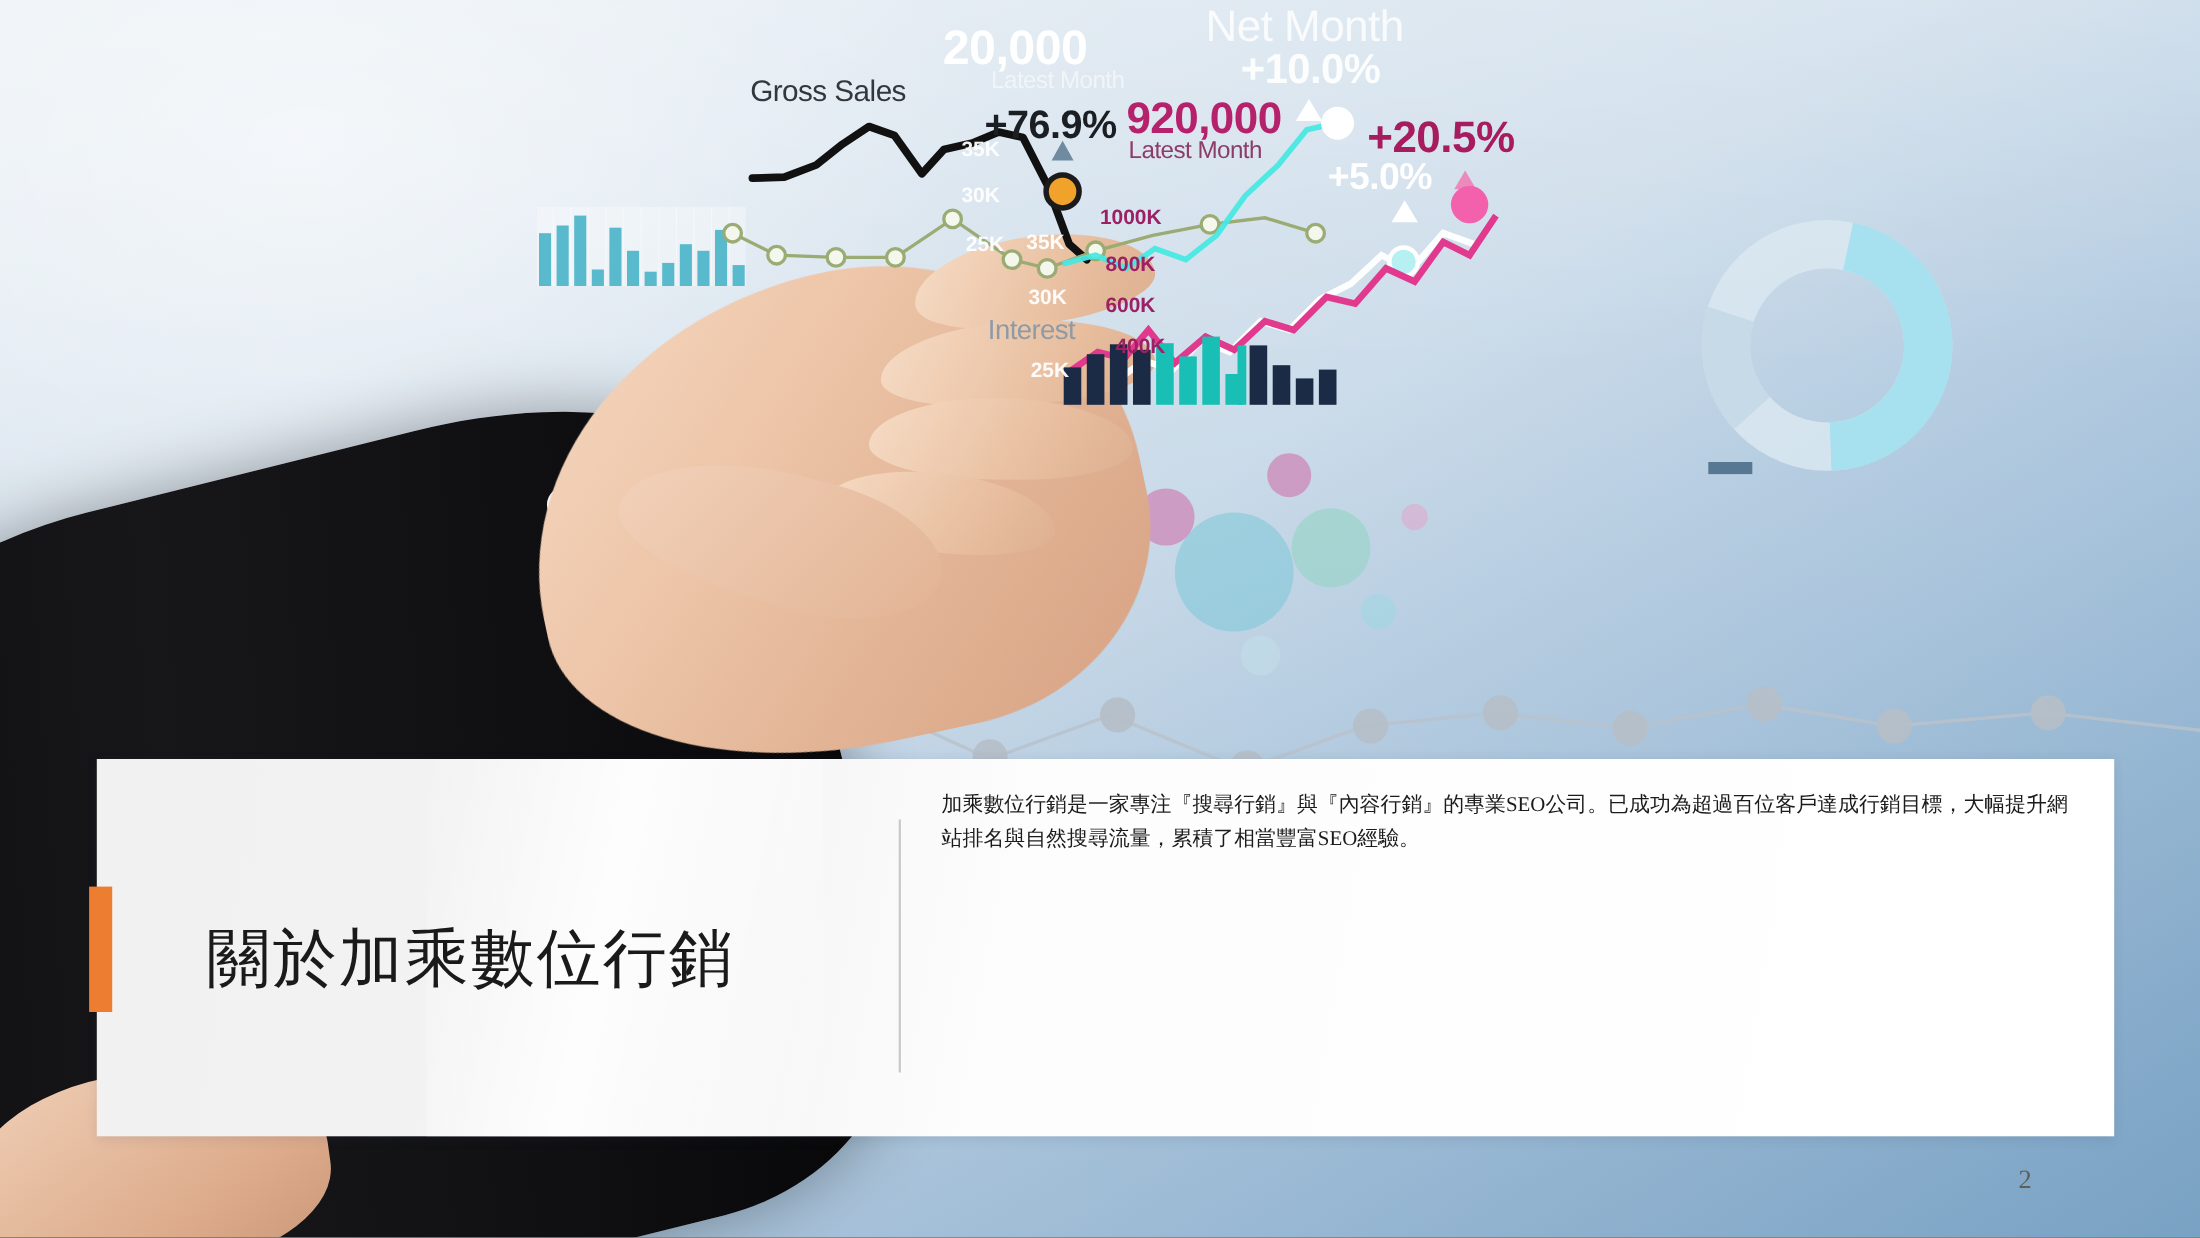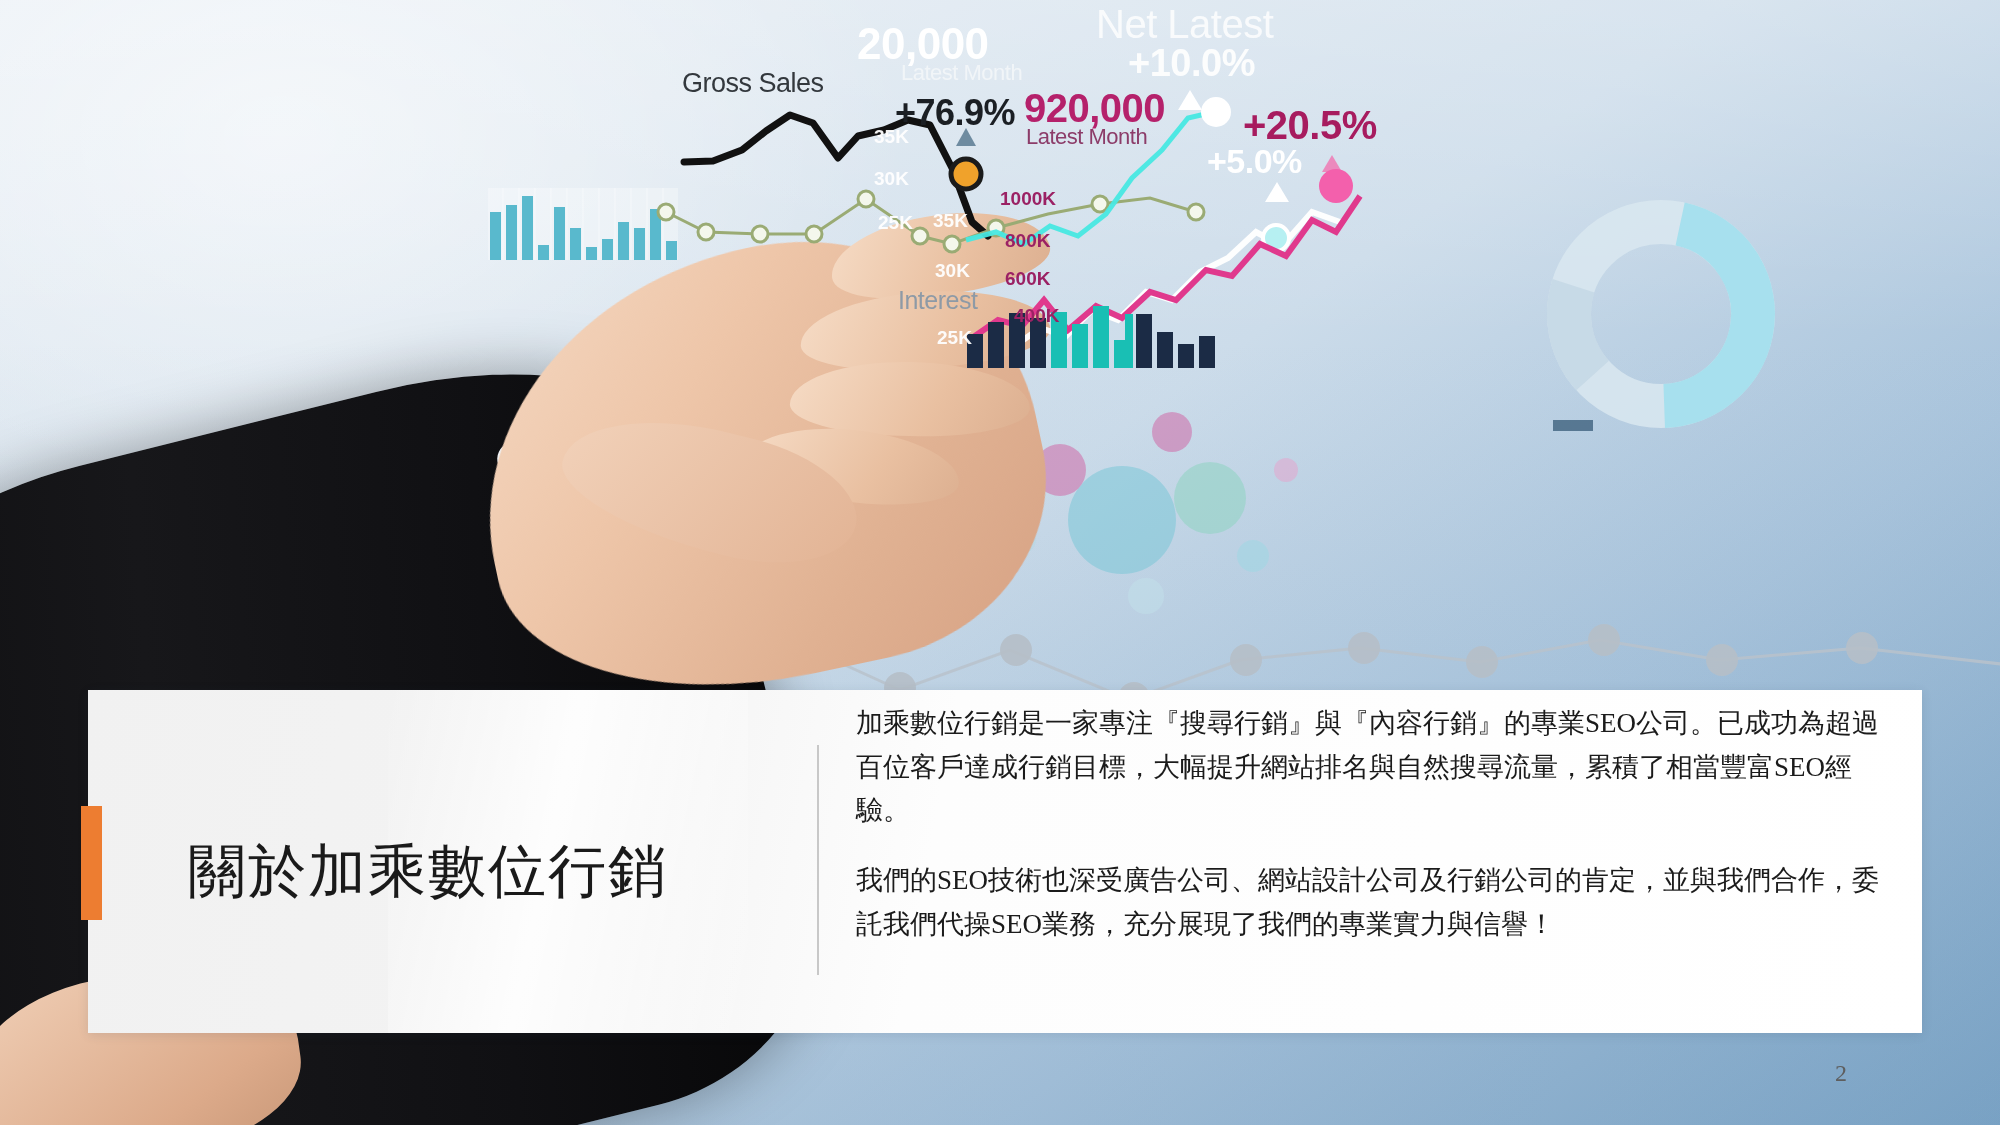--- a/index.html
+++ b/index.html
@@ -150,24 +150,24 @@
     line-height: 1.15;
   }
   .divider {
     position: absolute;
     left: 817px; top: 745px;
     width: 2px; height: 230px;
     background: #c8c8c8;
   }
   .body {
     position: absolute;
-    left: 856px; top: 702px;
+    left: 856px; top: 717px;
     width: 1040px;
     font-family: "Liberation Serif", serif;
-    font-size: 27px;
+    font-size: 19px;
     color: #1b1b1b;
     line-height: 1.62;
   }
   .body p { margin: 0 0 26px 0; }
   .body p:last-child { margin-bottom: 0; }
 
   .page-num {
     position: absolute;
     left: 1835px; top: 1060px;
     font-family: "Liberation Serif", serif;
@@ -332,21 +332,21 @@
         <circle r="92" fill="none" stroke="#a4dfed" stroke-width="44" stroke-dasharray="266 312" transform="rotate(-78)" opacity="0.95"></circle>
         <circle r="92" fill="none" stroke="#c5d8e6" stroke-width="44" stroke-dasharray="96 482" transform="rotate(138)" opacity="0.9"></circle>
         <rect x="-108" y="106" width="40" height="11" fill="#4d6e89" opacity="0.9"></rect>
       </g>
     </svg>
   </div>
 
   <div class="lbl lbl-gross">Gross Sales</div>
   <div class="lbl lbl-interest">Interest</div>
 
-  <div class="lbl n-netprof">Net Latest</div>
+  <div class="lbl n-netprof">Net Month</div>
   <div class="lbl n-100 big-num">+10.0%</div>
 
   <div class="lbl n-20000 big-num">20,000</div>
   <div class="lbl n-20000s sub-num">Latest Month</div>
 
   <div class="lbl n-80 big-num">+76.9%</div>
 
   <div class="lbl n-920000 big-num">920,000</div>
   <div class="lbl n-920000s sub-num">Latest Month</div>
 
@@ -371,18 +371,17 @@
   </div>
 
   <div class="accent-bar"></div>
 
   <h1 class="title">關於加乘數位行銷</h1>
 
   <div class="divider"></div>
 
   <div class="body">
     <p>加乘數位行銷是一家專注『搜尋行銷』與『內容行銷』的專業SEO公司。已成功為超過百位客戶達成行銷目標，大幅提升網站排名與自然搜尋流量，累積了相當豐富SEO經驗。</p>
-    <p>我們的SEO技術也深受廣告公司、網站設計公司及行銷公司的肯定，並與我們合作，委託我們代操SEO業務，充分展現了我們的專業實力與信譽！</p>
   </div>
 
   <div class="page-num">2</div>
 
 </div>
 
 </body></html>

